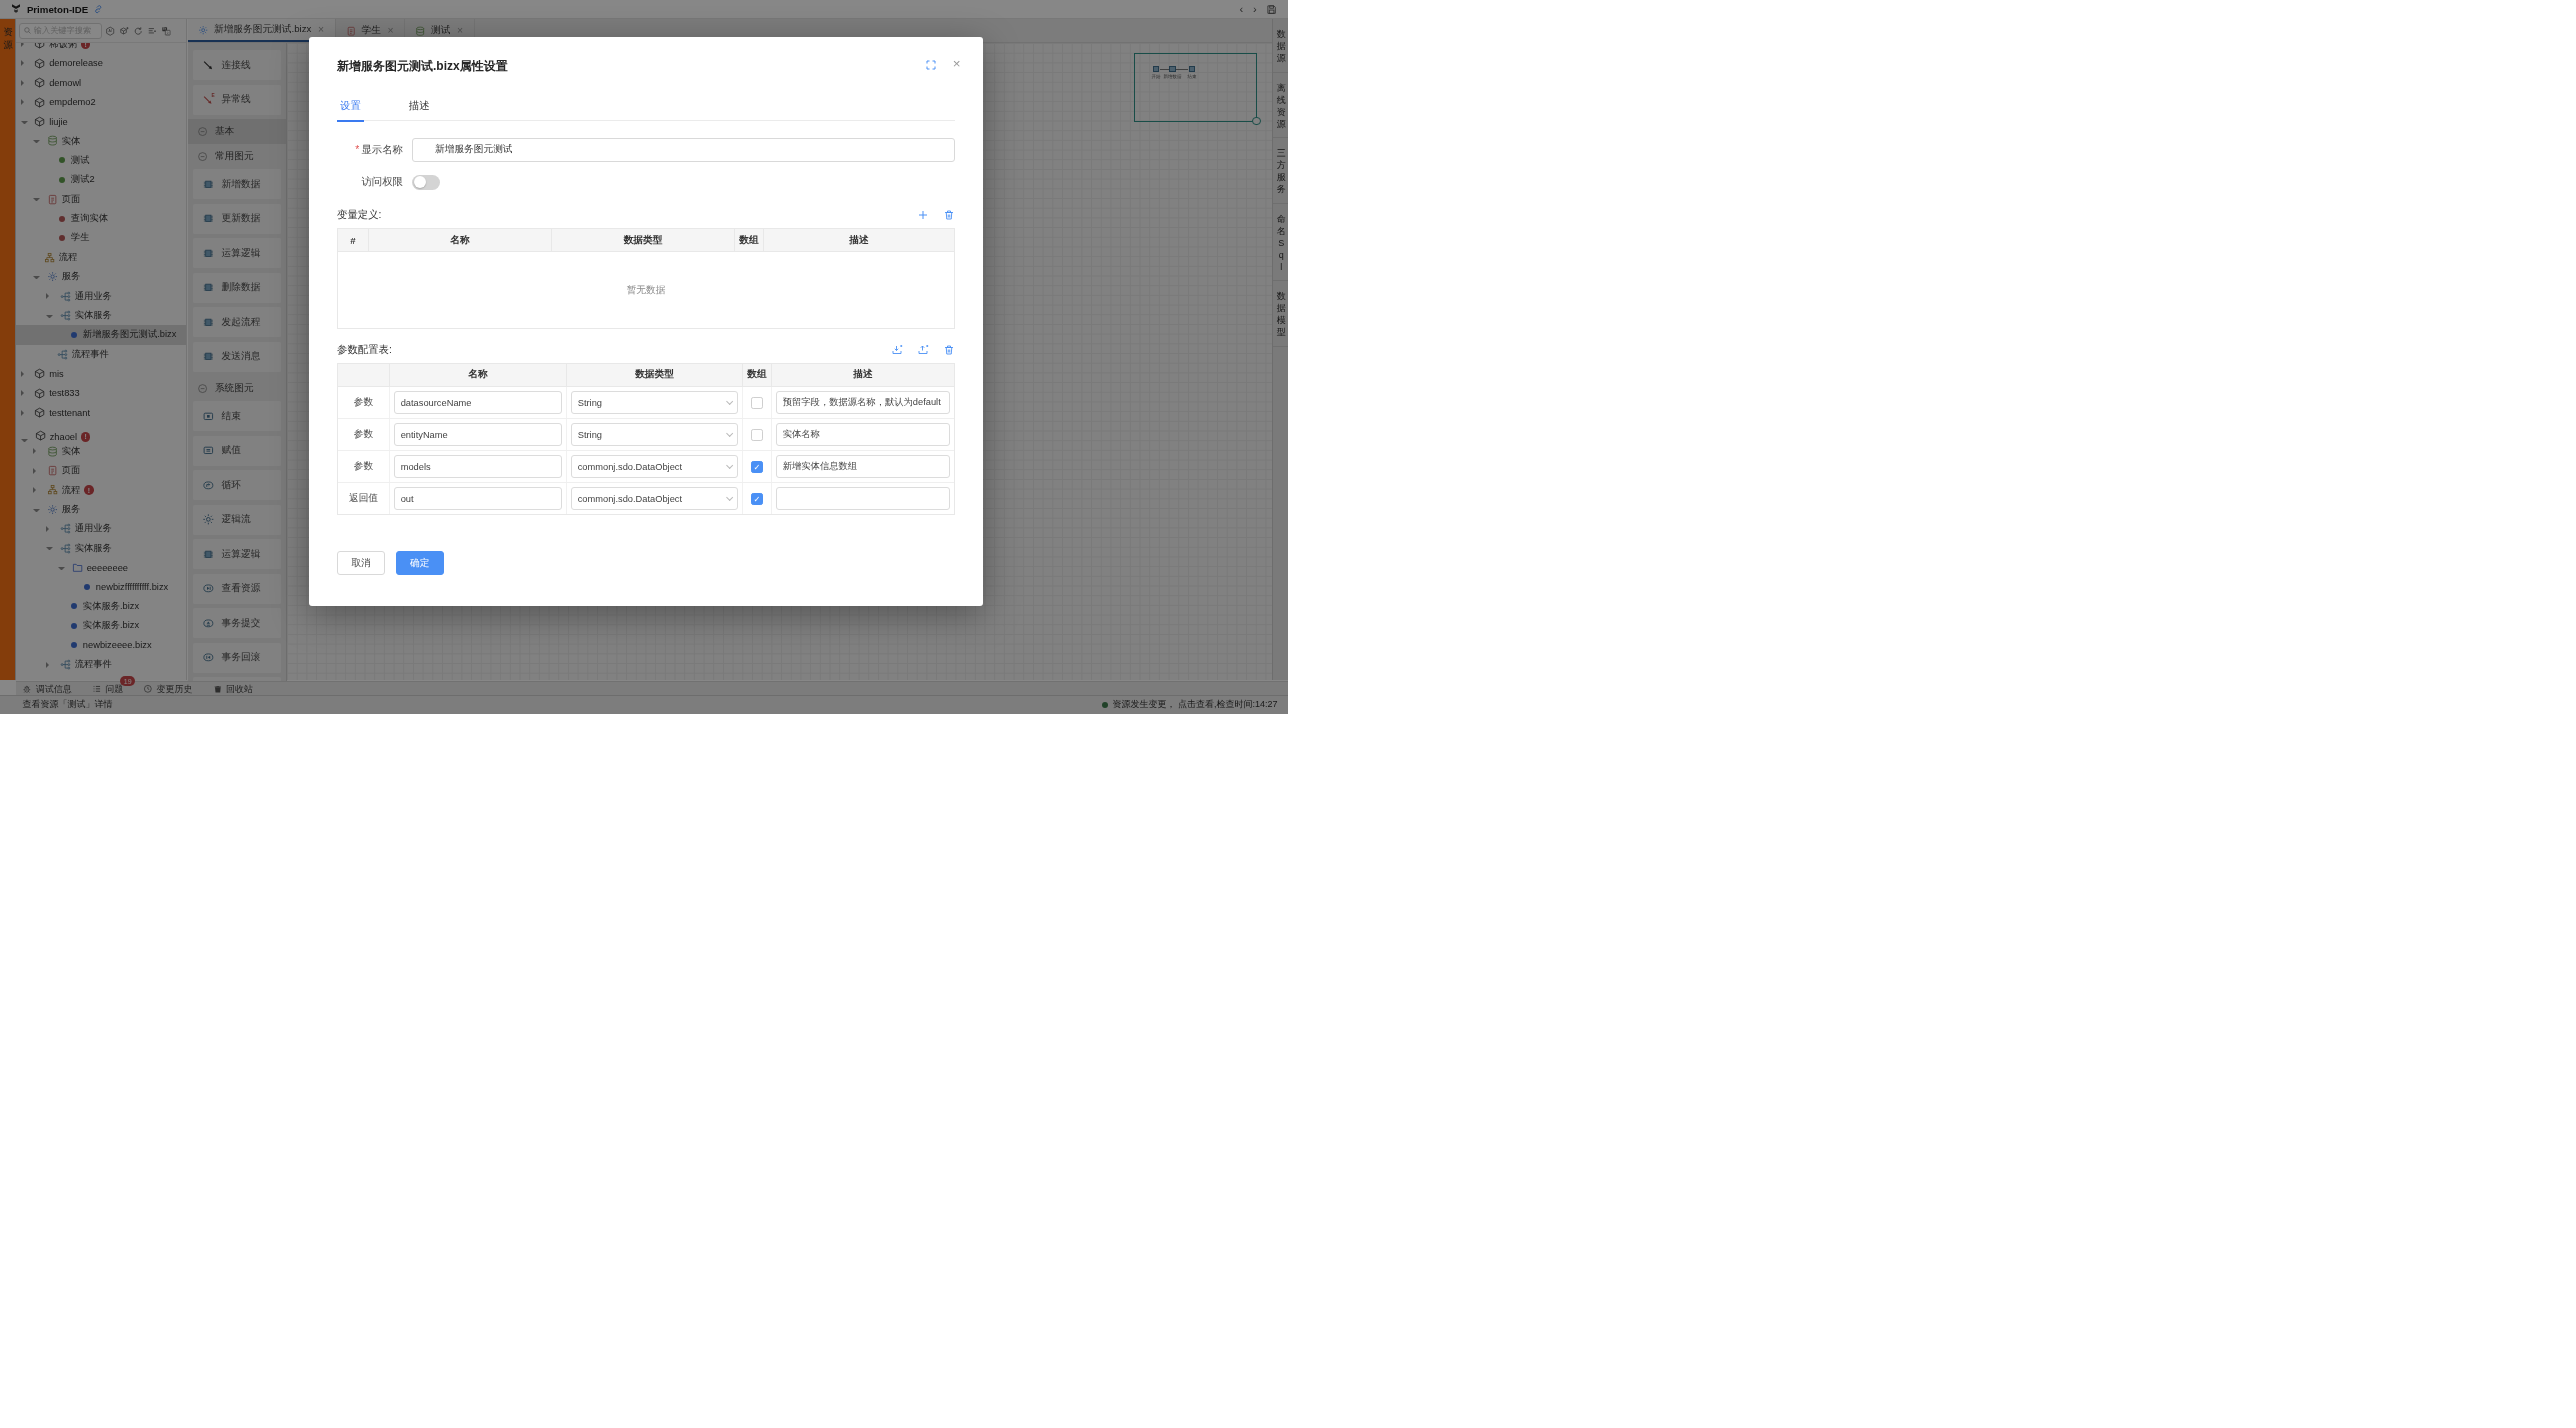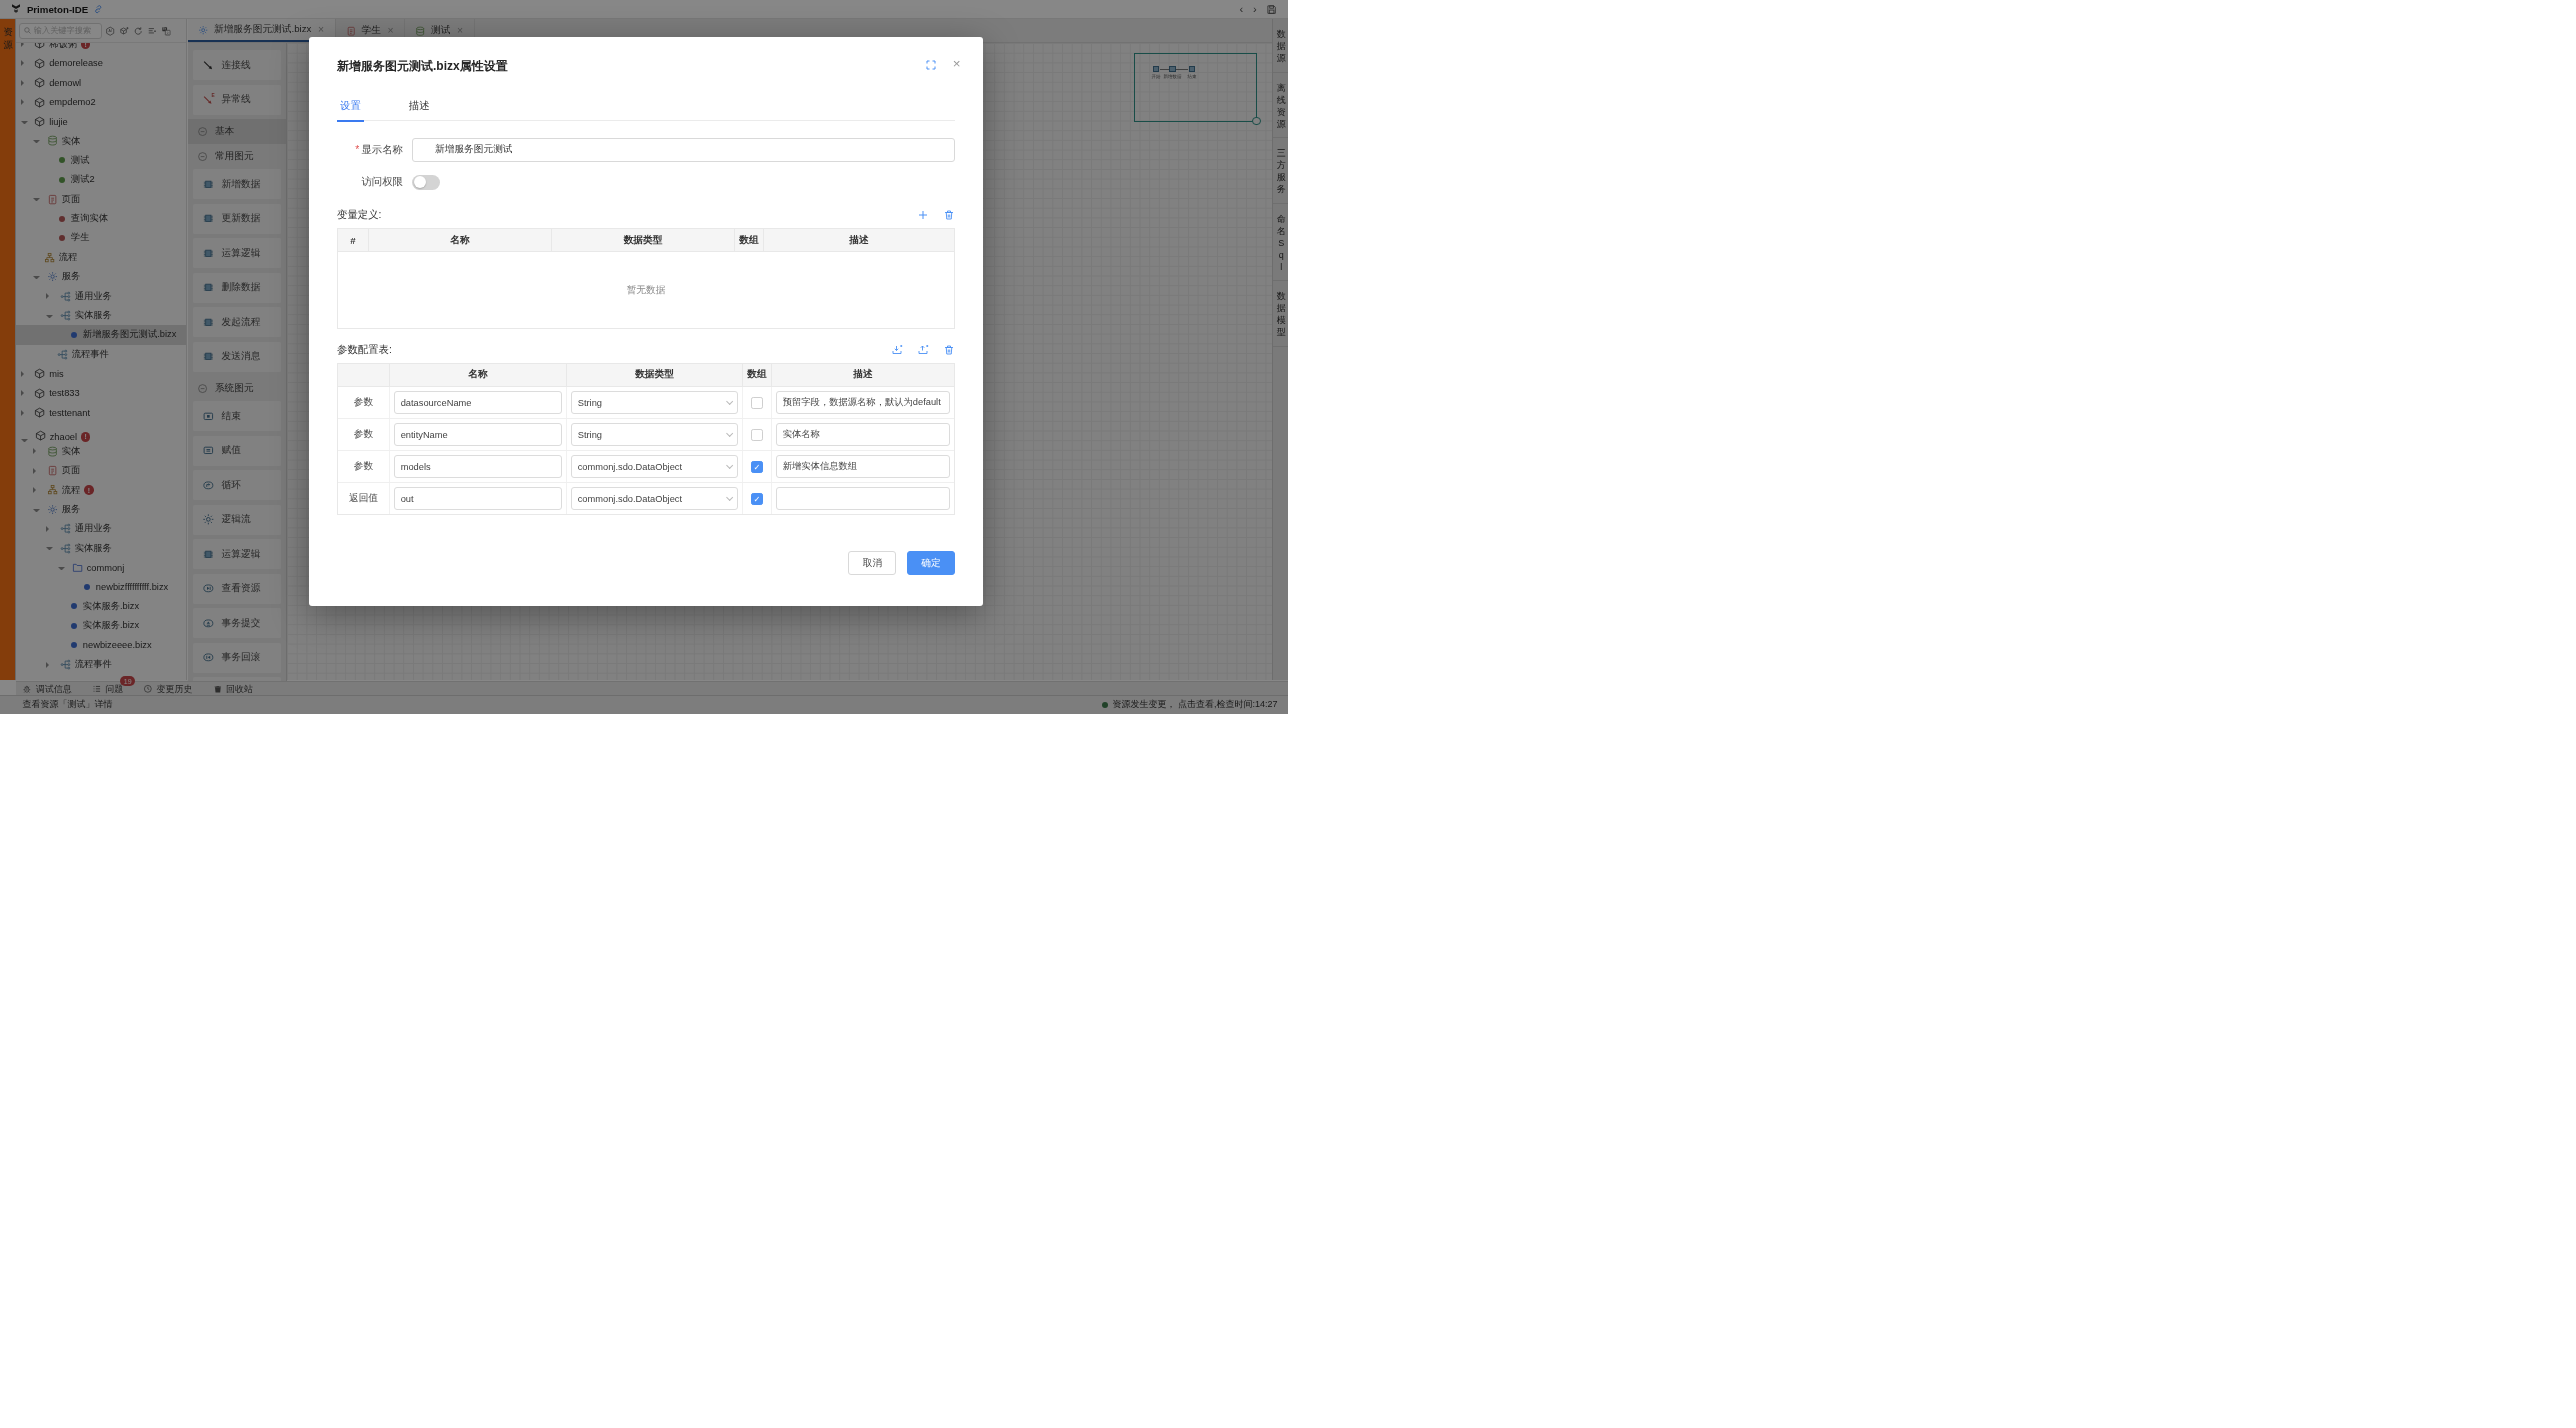--- a/index.html
+++ b/index.html
@@ -149,21 +149,21 @@
   .cellinput { width:100%; height:22.4px; border:0.7px solid #dcdcdc; border-radius:3px; padding:0 6px;
     font-size:9.3px; color:#444; outline:none; overflow:hidden; white-space:nowrap; }
   .selbox { width:100%; height:22.4px; border:0.7px solid #dcdcdc; border-radius:3px; padding:0 6px;
     display:flex; align-items:center; font-size:9.3px; color:#444; cursor:pointer; background:#fff; }
   .selbox .chev { margin-left:auto; width:5.2px; height:5.2px; border-right:1.1px solid #bbb;
     border-bottom:1.1px solid #bbb; transform:rotate(45deg) translateY(-1.5px); }
   .cbx { width:12px; height:12px; border:0.7px solid #cfcfcf; border-radius:2.2px; background:#fff;
     cursor:pointer; display:flex; align-items:center; justify-content:center; }
   .cbx.checked { background:#4a90f5; border-color:#4a90f5; color:#fff; font-size:8.2px; }
   .cbx.checked::after { content:"\2713"; }
-  #modal-buttons { display:flex; justify-content:flex-end; gap:10.4px; margin-top:36px; }
+  #modal-buttons { display:flex; gap:10.4px; margin-top:36px; }
   .btn { height:24px; padding:0 13.4px; border-radius:3px; font-size:9.7px; display:flex; align-items:center;
     cursor:pointer; }
   .btn.ghost { background:#fff; border:0.7px solid #d9d9d9; color:#444; }
   .btn.primary { background:#4a90f5; border:0.7px solid #4a90f5; color:#fff; }
 </style>
 </head>
 <body>
 
 <div id="page">
 
@@ -516,21 +516,21 @@
           </span>
           <span class="tlabel">实体服务</span>
         </div>
         <div class="trow" style="padding-left: 42px;">
           <span class="caret down"></span>
           <span class="ic">
             <svg viewBox="0 0 24 24" fill="none" stroke="#4a6fd1" stroke-width="1.8">
               <path d="M3 5h6l2 2.5h10V20H3z"></path>
             </svg>
           </span>
-          <span class="tlabel">commonj</span>
+          <span class="tlabel">eeeeeeee</span>
         </div>
         <div class="trow" style="padding-left: 55px;">
           <span class="caret"></span>
           <span class="dot dot-blue"></span>
           <span class="tlabel">newbizffffffffff.bizx</span>
         </div>
         <div class="trow" style="padding-left: 42px;">
           <span class="caret"></span>
           <span class="dot dot-blue"></span>
           <span class="tlabel">实体服务.bizx</span>

